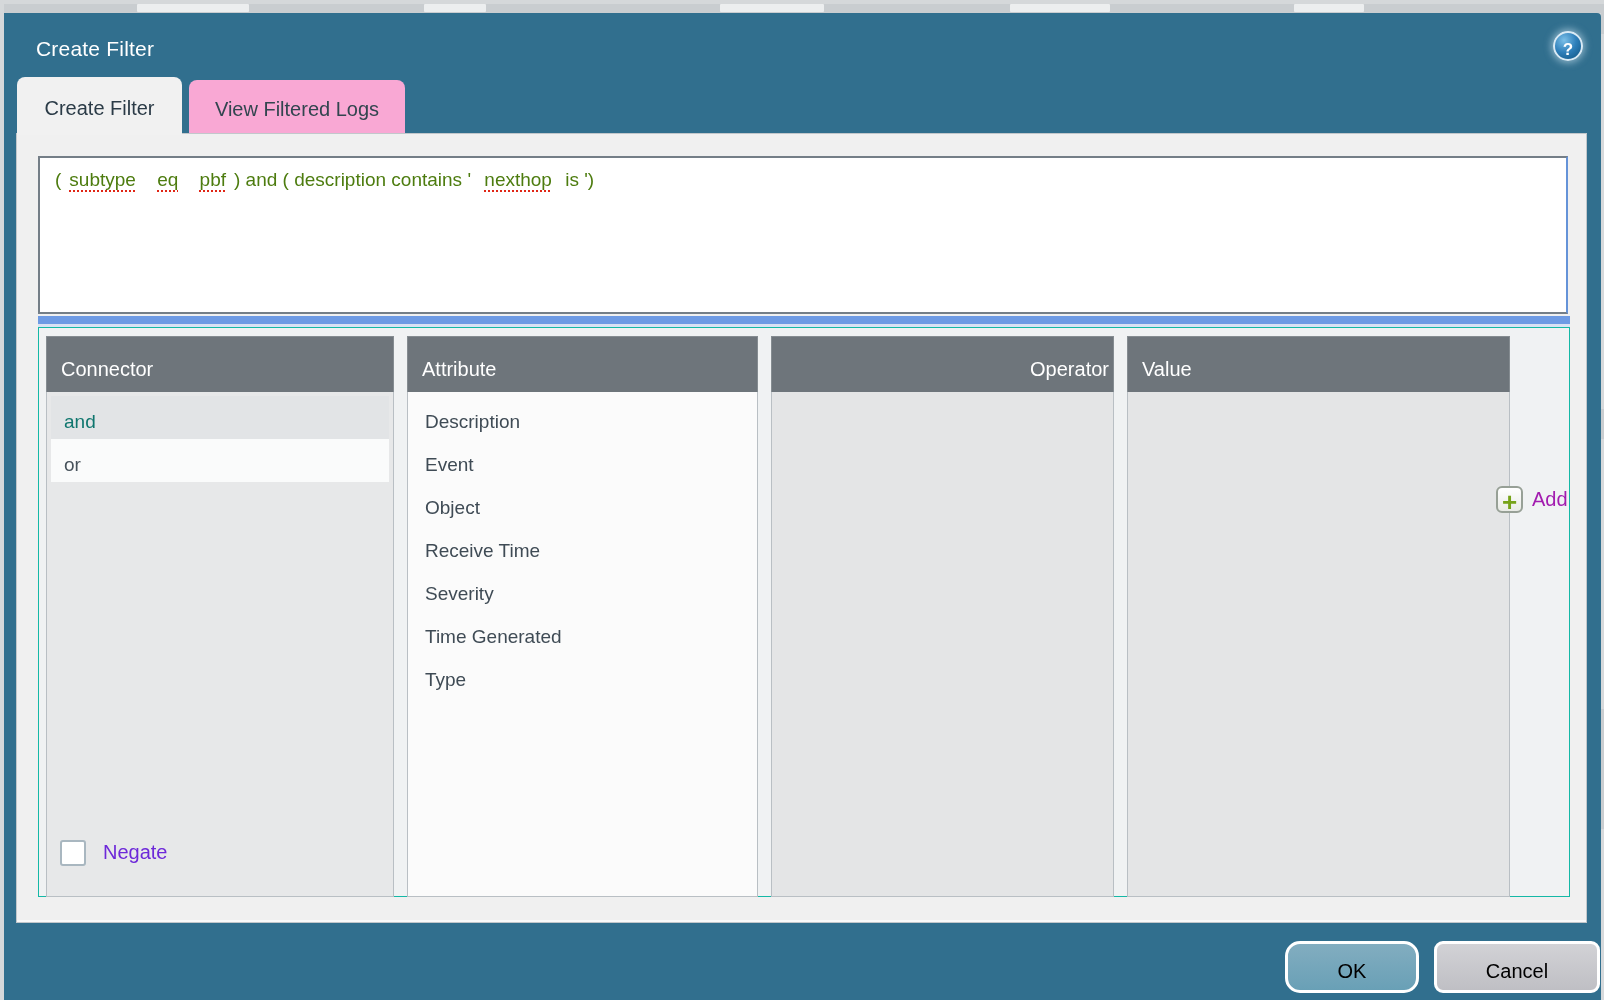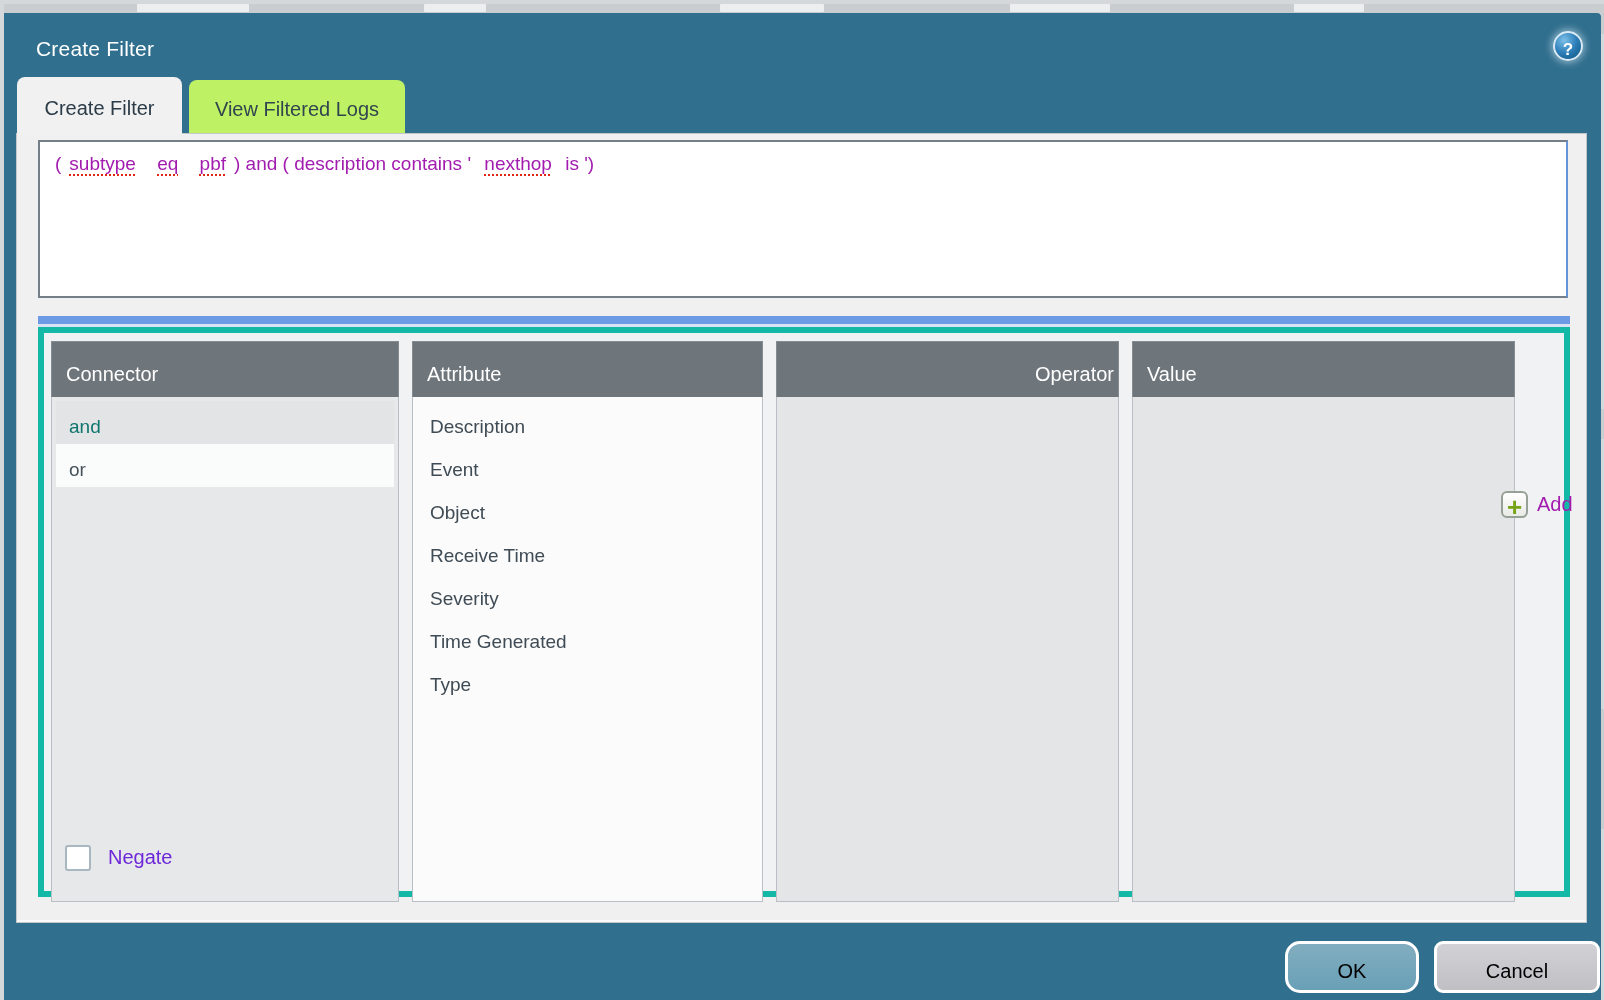--- a/index.html
+++ b/index.html
@@ -19,40 +19,40 @@
   .dialog-title { position:absolute; left:28px; top:20px; color:#ffffff; font-size:21px; letter-spacing:0.2px; }
   .help-icon { position:absolute; left:1549px; top:18px; width:30px; height:30px; border-radius:50%;
                background:radial-gradient(circle at 35% 28%, #7cc0e8 0%, #2e7fba 48%, #0d517e 100%);
                border:2px solid #d9eaf5; box-shadow:0 0 7px 2px rgba(210,232,245,0.55);
                color:#ffffff; font-size:17px; font-weight:bold; text-align:center; line-height:26px; cursor:pointer; }
 
   
   .tab { position:absolute; border-radius:8px 8px 0 0; text-align:center; cursor:pointer; }
   .tab-active { left:13px; top:64px; width:165px; height:58px; background:#f1f1f1; z-index:3;
                 color:#2b3b47; font-size:20px; line-height:54px; }
-  .tab-inactive { left:185px; top:67px; width:216px; height:53px; background:#bef264; z-index:1;
+  .tab-inactive { left:185px; top:67px; width:216px; height:53px; background:#f9a8d4; z-index:1;
                   color:#32454f; font-size:20px; line-height:50px; }
 
   
   .panel { position:absolute; left:12px; top:120px; width:1571px; height:790px;
            background:#f0f0f0; border:1px solid #c2c7cb; box-shadow:inset 0 -2px 0 #fafafa; z-index:2; }
 
   
-  .filter-box { position:absolute; left:21px; top:6px; width:1530px; height:158px; background:#ffffff;
+  .filter-box { position:absolute; left:21px; top:22px; width:1530px; height:158px; background:#ffffff;
                 border:2px solid #747e87; border-right-color:#6593d8; padding:9px 11px;
-                font-size:19px; color:#a21caf; line-height:1.35; cursor:text; }
+                font-size:19px; color:#4d7c0f; line-height:1.35; cursor:text; }
   .miss { text-decoration:underline dotted #e02515; text-decoration-thickness:2px; text-underline-offset:4px; }
 
   
   .splitter { position:absolute; left:21px; top:182px; width:1532px; height:8px; background:#6d9ae4; }
   .splitter::after { content:""; position:absolute; left:0; top:8px; width:100%; height:3px; background:#d9e2f4; }
 
   
   .cols-outer { position:absolute; left:21px; top:193px; width:1532px; height:570px;
-                border:6px solid #14b8a6; background:#f0f2f3; }
+                border:1px solid #14b8a6; background:#f0f2f3; }
 
   .col { position:absolute; top:4px; }
   .col-header { height:56px; background:#6e757b; color:#ffffff; font-size:20px;
                 line-height:56px; padding-left:14px; border:1px solid #858c91; border-bottom:none; }
   .col-body { position:relative; height:505px; border:1px solid #b9bfc4; border-top:none; overflow:hidden; }
   .body-enabled-gray { background:#e7e8e9; }
   .body-white { background:#fbfbfb; }
   .body-disabled { background:#e4e5e6; }
 
   .col-1 { left:3px;    width:356px; }

